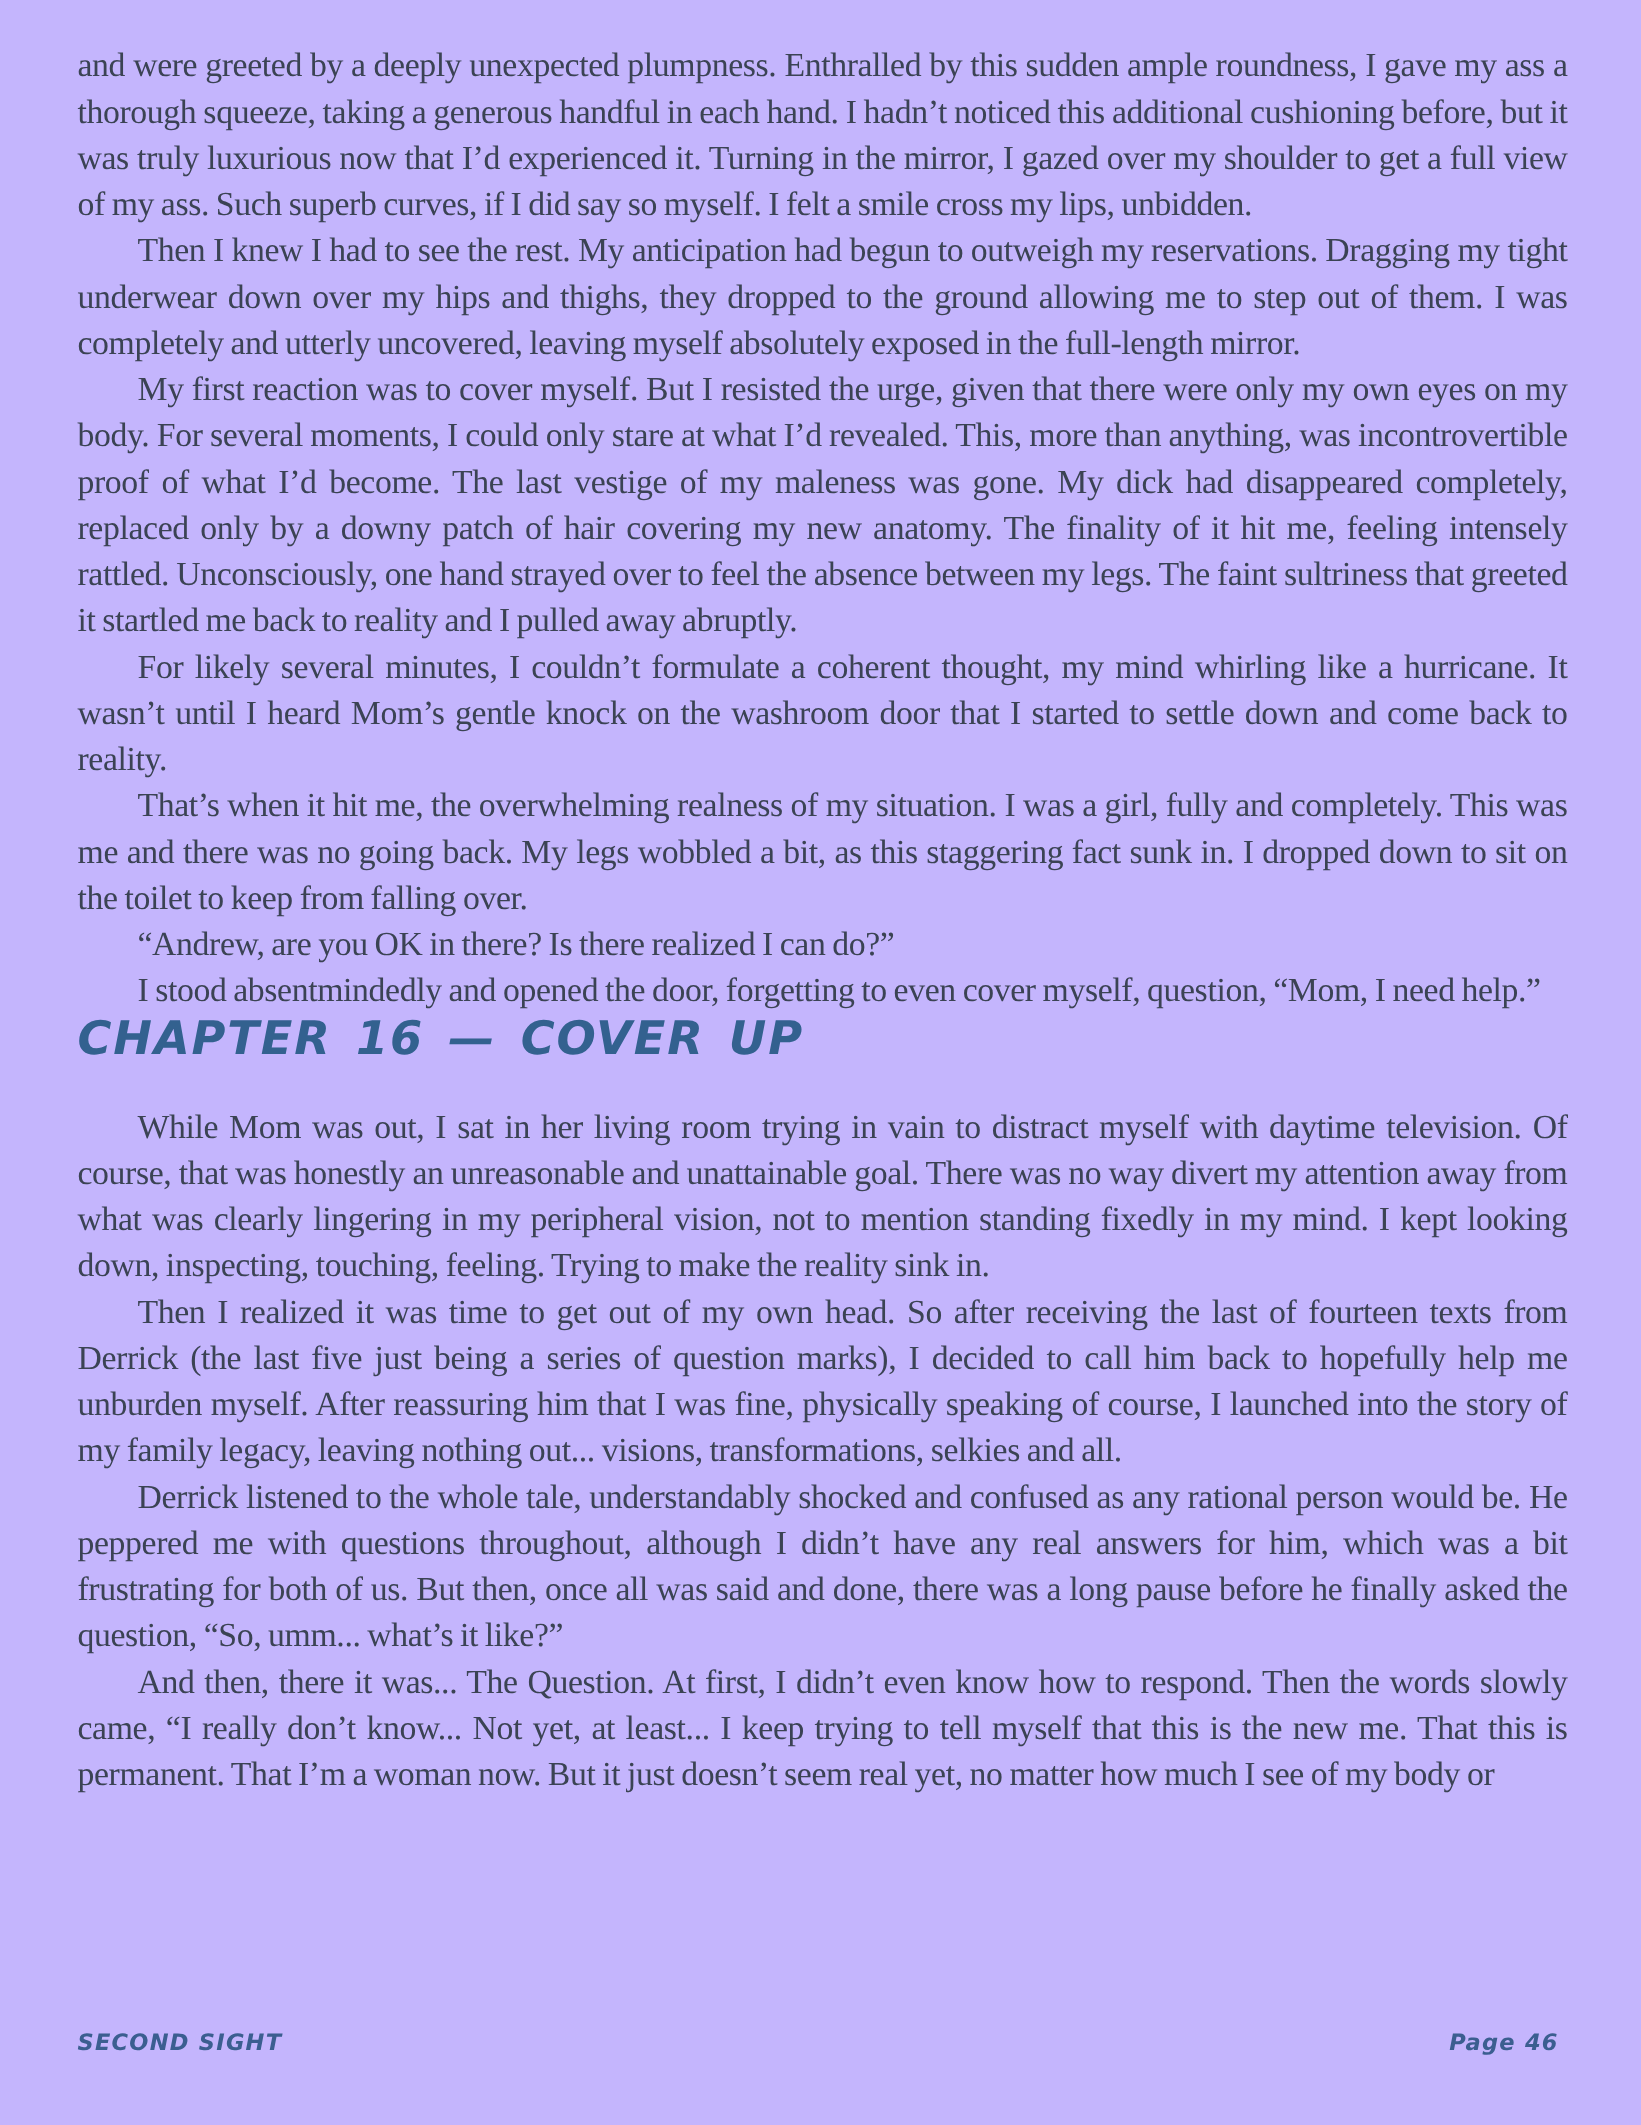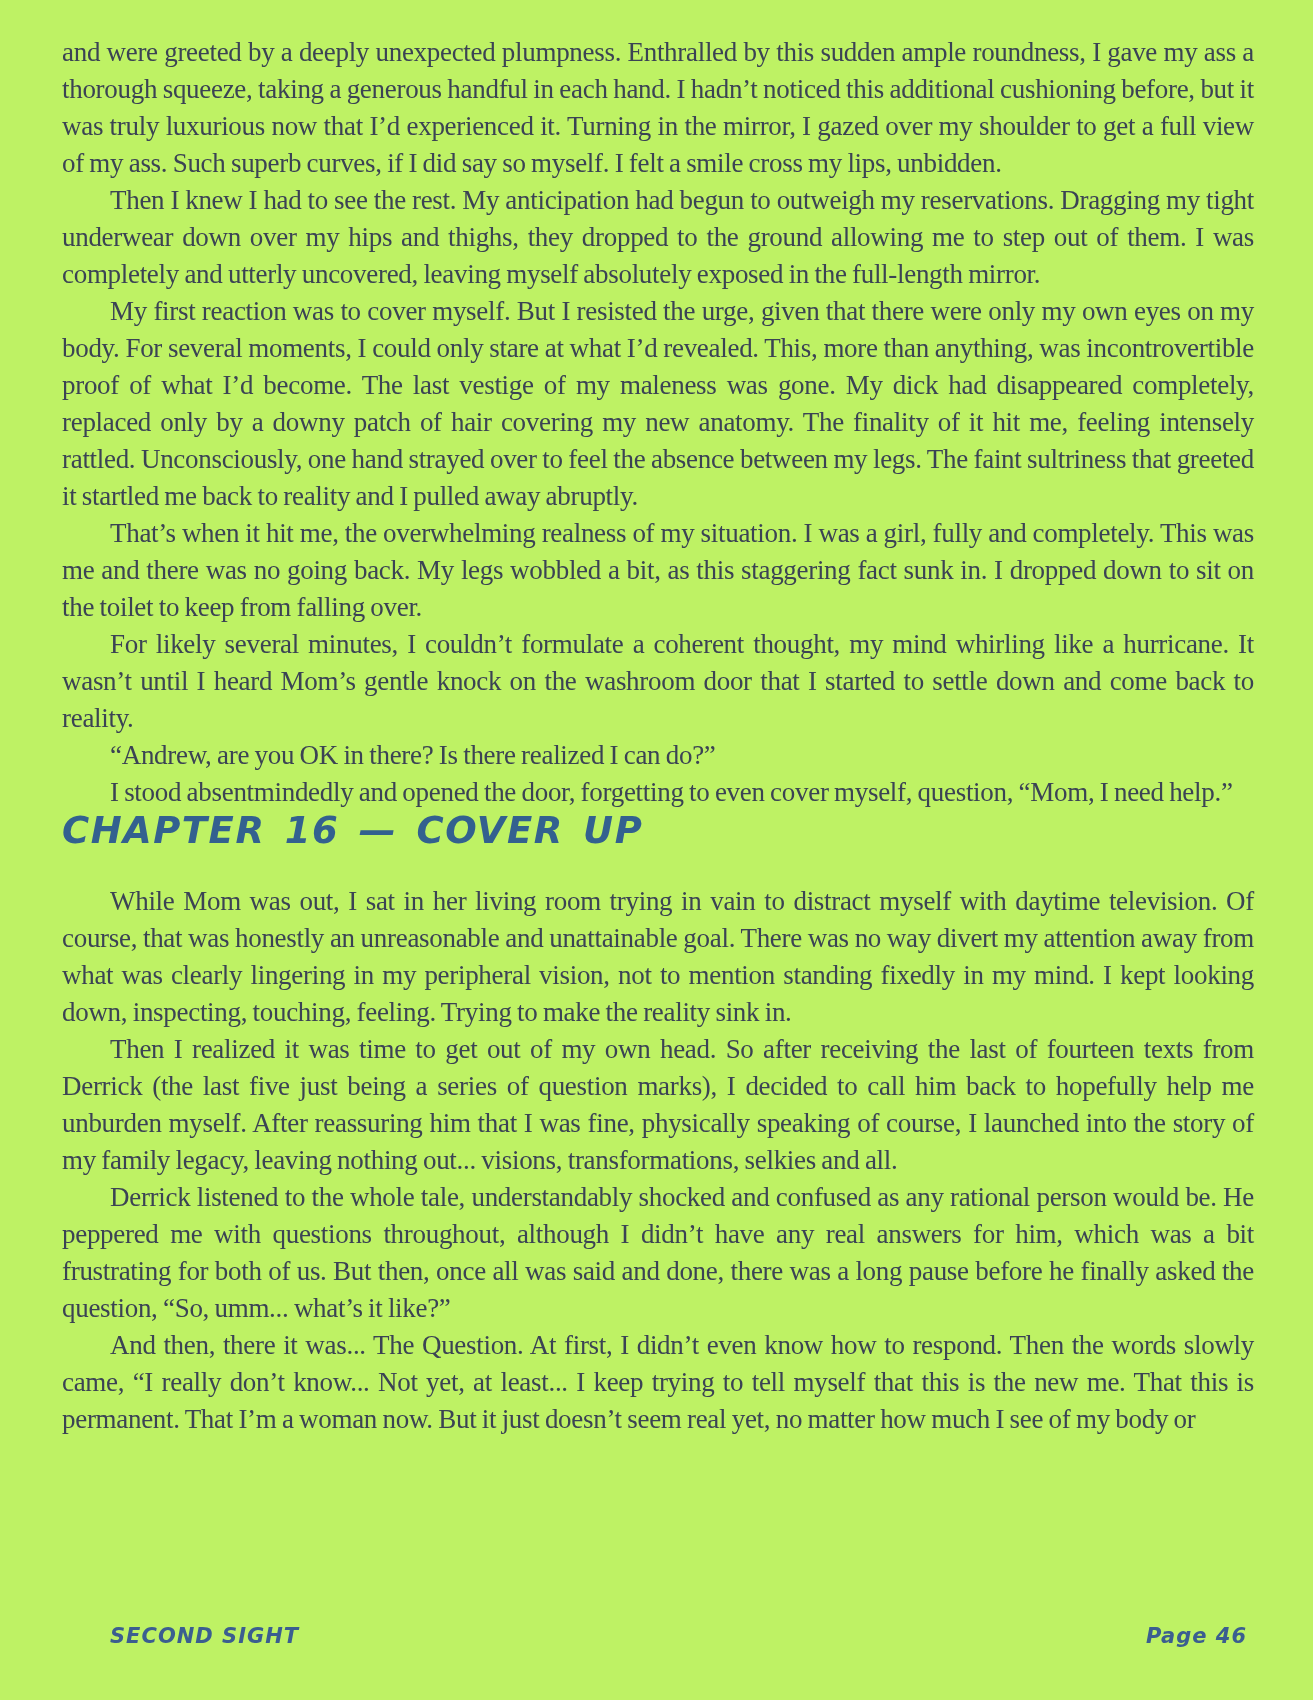--- a/index.html
+++ b/index.html
@@ -1,21 +1,21 @@
 <!DOCTYPE html>
 <html><head>
 <meta charset="utf-8">
 <style>
   * { margin: 0; padding: 0; box-sizing: border-box; }
   html, body { background: #ffffff; }
   .page {
     position: relative;
     width: 1313px;
     height: 1700px;
-    background: #bef264;
+    background: #c4b5fd;
     overflow: hidden;
     font-family: "Liberation Serif", serif;
   }
   .body-text {
     position: absolute;
     top: 34px;
     left: 62px;
     width: 1192px;
     color: #3b4354;
     font-size: 27px;
@@ -44,35 +44,34 @@
     position: absolute;
     left: 62px;
     right: 66px;
     top: 1624px;
     display: flex;
     justify-content: space-between;
     font-family: "DejaVu Sans", sans-serif;
     font-style: italic;
     font-weight: bold;
     color: #3b5e90;
-    font-size: 21px;
+    font-size: 18px;
     letter-spacing: 1px;
-    margin-left: 48px;
   }
 </style>
 </head>
 <body>
 
 <div class="page">
   <main class="body-text">
     <p class="para continuation">and were greeted by a deeply unexpected plumpness. Enthralled by this sudden ample roundness, I gave my ass a thorough squeeze, taking a generous handful in each hand. I hadn’t noticed this additional cushioning before, but it was truly luxurious now that I’d experienced it. Turning in the mirror, I gazed over my shoulder to get a full view of my ass. Such superb curves, if I did say so myself. I felt a smile cross my lips, unbidden.</p>
     <p class="para">Then I knew I had to see the rest. My anticipation had begun to outweigh my reservations. Dragging my tight underwear down over my hips and thighs, they dropped to the ground allowing me to step out of them. I was completely and utterly uncovered, leaving myself absolutely exposed in the full-length mirror.</p>
     <p class="para">My first reaction was to cover myself. But I resisted the urge, given that there were only my own eyes on my body. For several moments, I could only stare at what I’d revealed. This, more than anything, was incontrovertible proof of what I’d become. The last vestige of my maleness was gone. My dick had disappeared completely, replaced only by a downy patch of hair covering my new anatomy. The finality of it hit me, feeling intensely rattled. Unconsciously, one hand strayed over to feel the absence between my legs. The faint sultriness that greeted it startled me back to reality and I pulled away abruptly.</p>
+    <p class="para">For likely several minutes, I couldn’t formulate a coherent thought, my mind whirling like a hurricane. It wasn’t until I heard Mom’s gentle knock on the washroom door that I started to settle down and come back to reality.</p>
     <p class="para">That’s when it hit me, the overwhelming realness of my situation. I was a girl, fully and completely. This was me and there was no going back. My legs wobbled a bit, as this staggering fact sunk in. I dropped down to sit on the toilet to keep from falling over.</p>
-    <p class="para">For likely several minutes, I couldn’t formulate a coherent thought, my mind whirling like a hurricane. It wasn’t until I heard Mom’s gentle knock on the washroom door that I started to settle down and come back to reality.</p>
     <p class="para">“Andrew, are you OK in there? Is there realized I can do?”</p>
     <p class="para">I stood absentmindedly and opened the door, forgetting to even cover myself, question, “Mom, I need help.”</p>
 
     <h1 class="chapter-heading">CHAPTER 16 — COVER UP</h1>
 
     <p class="para">While Mom was out, I sat in her living room trying in vain to distract myself with daytime television. Of course, that was honestly an unreasonable and unattainable goal. There was no way divert my attention away from what was clearly lingering in my peripheral vision, not to mention standing fixedly in my mind. I kept looking down, inspecting, touching, feeling. Trying to make the reality sink in.</p>
     <p class="para">Then I realized it was time to get out of my own head. So after receiving the last of fourteen texts from Derrick (the last five just being a series of question marks), I decided to call him back to hopefully help me unburden myself. After reassuring him that I was fine, physically speaking of course, I launched into the story of my family legacy, leaving nothing out... visions, transformations, selkies and all.</p>
     <p class="para">Derrick listened to the whole tale, understandably shocked and confused as any rational person would be. He peppered me with questions throughout, although I didn’t have any real answers for him, which was a bit frustrating for both of us. But then, once all was said and done, there was a long pause before he finally asked the question, “So, umm... what’s it like?”</p>
     <p class="para"><span>And then, there it was... </span><span class="italic">The Question</span><span>. At first, I didn’t even know how to respond. Then the words slowly came, “I really don’t know... Not yet, at least... I keep trying to tell myself that this is the new me. That this is permanent. That I’m a woman now. But it just doesn’t seem real yet, no matter how much I see of my body or</span></p>
   </main>

